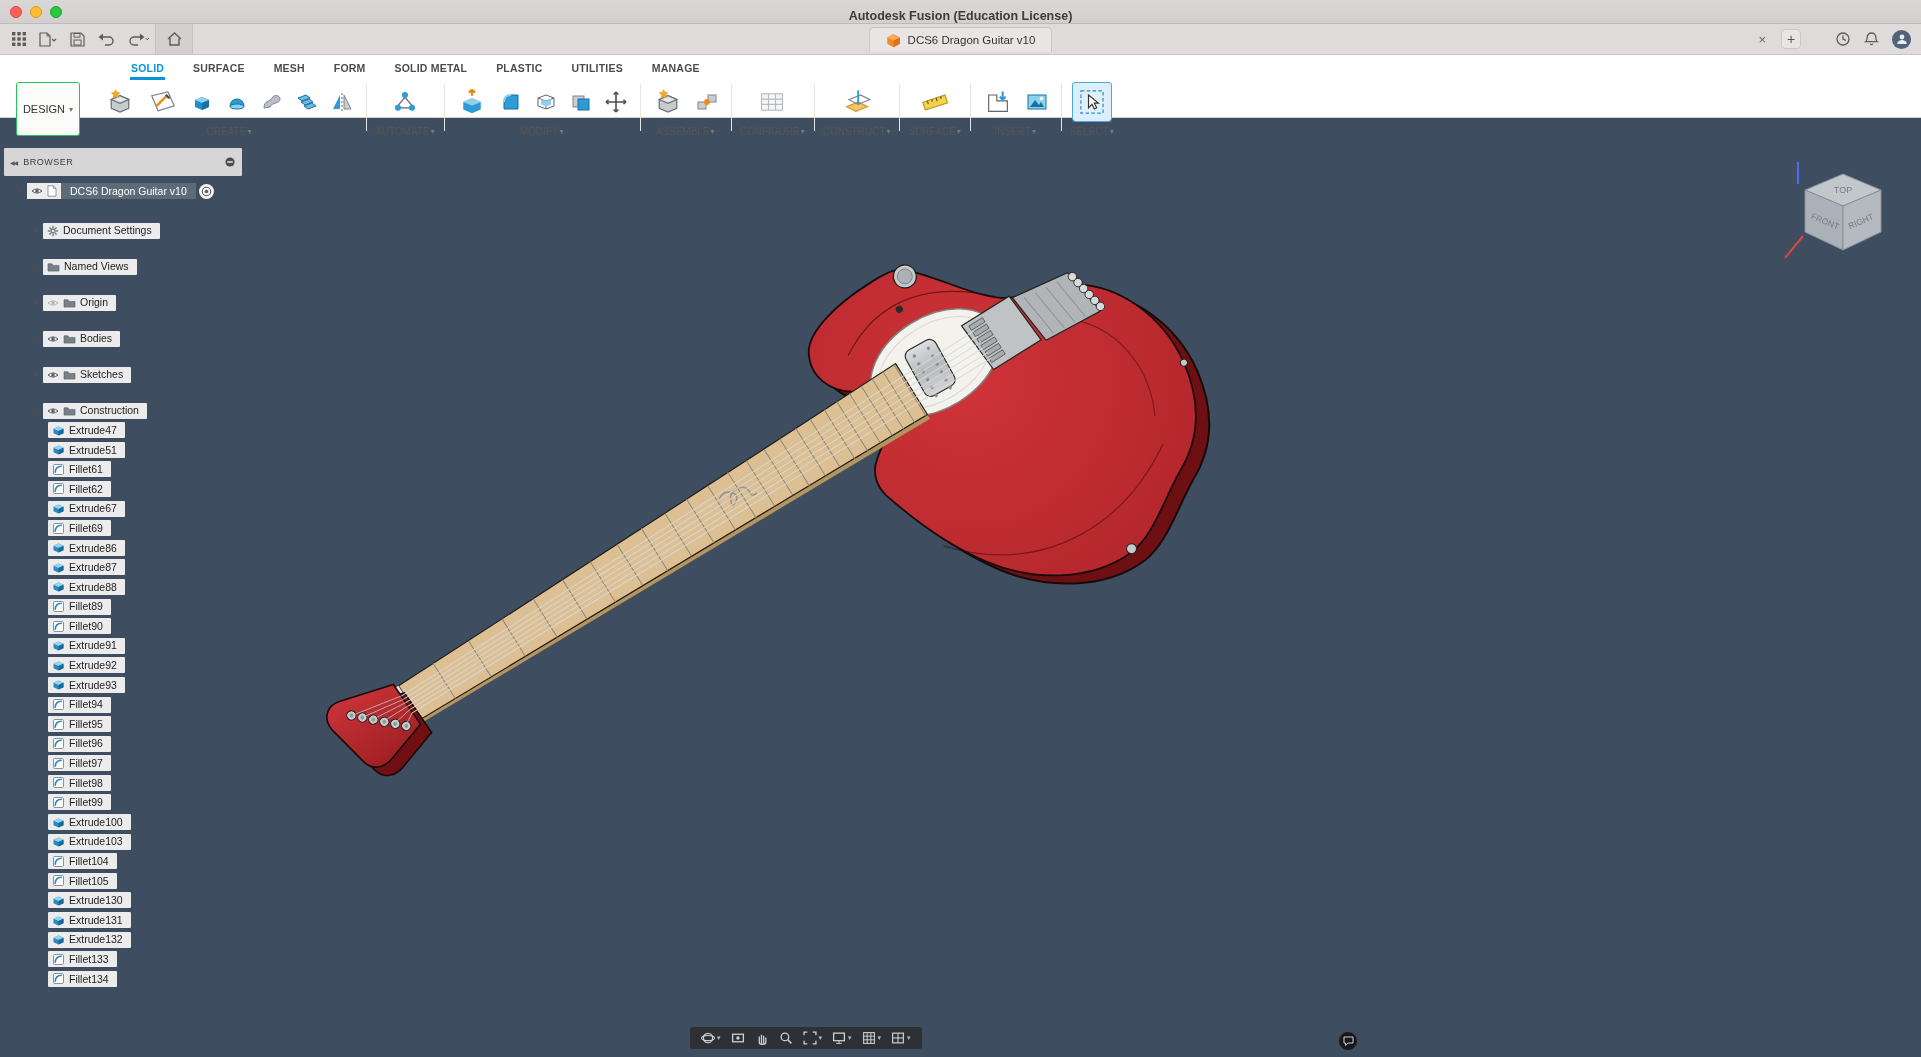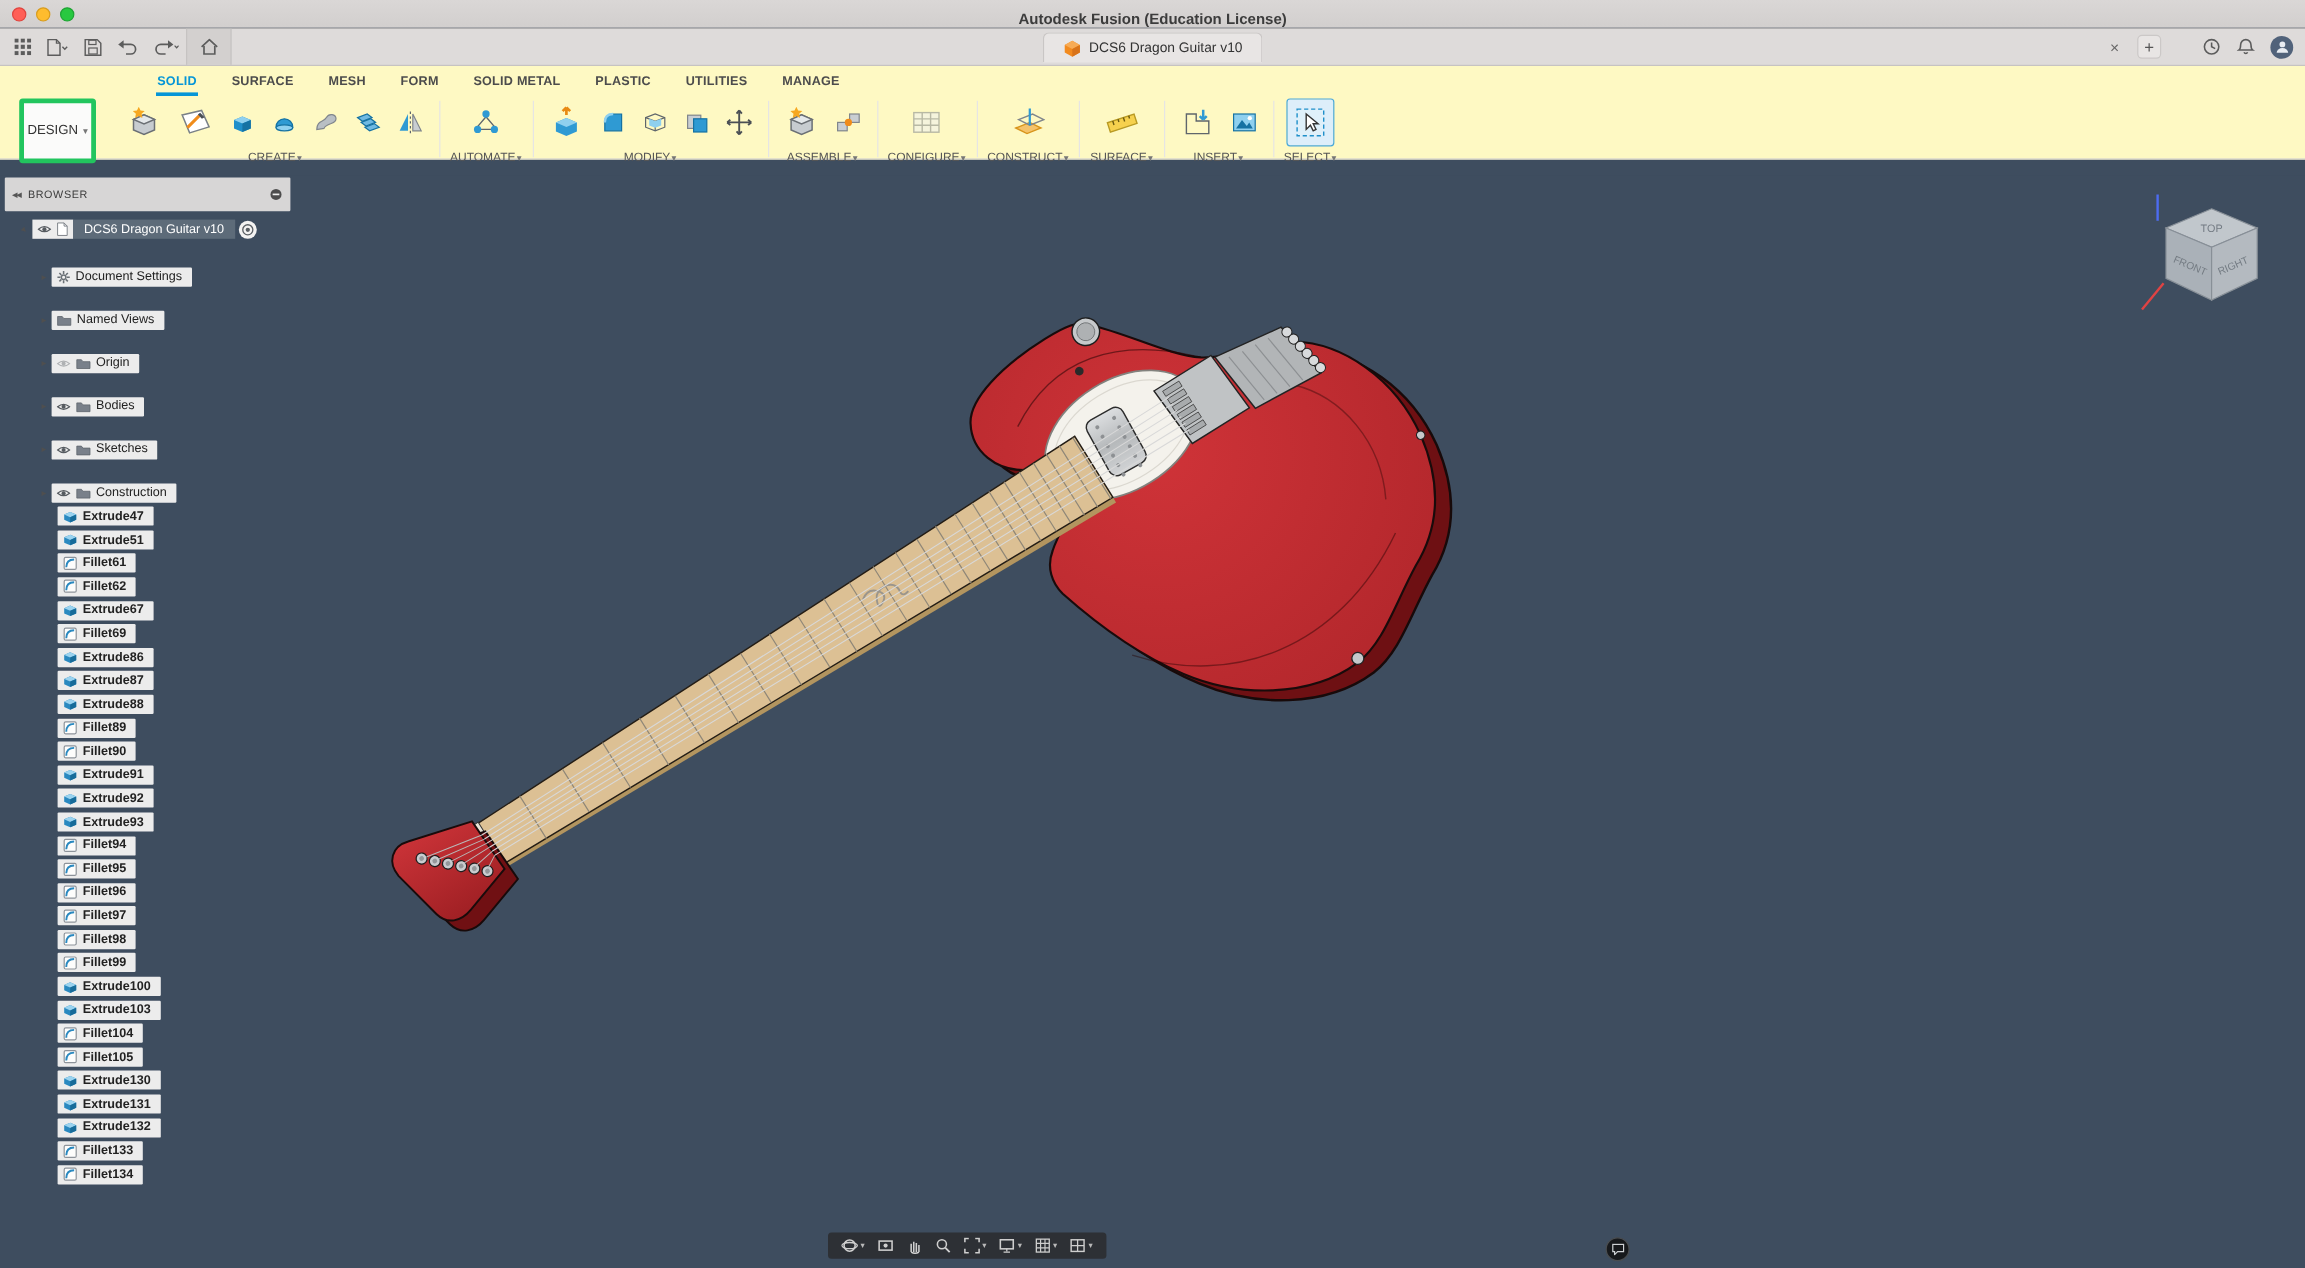--- a/index.html
+++ b/index.html
@@ -28,27 +28,27 @@
     border:1px solid #c9c6c5;border-bottom:none;border-radius:5px 5px 0 0;
     font-size:11.5px;color:#333;white-space:nowrap;}
   .tb-right{position:absolute;right:10px;display:flex;align-items:center;gap:13px;}
   .sqbtn{width:20px;height:20px;border-radius:4px;background:#e8e5e4;border:1px solid #cbc8c7;
     display:flex;align-items:center;justify-content:center;color:#555;font-size:14px;line-height:1;}
   .xbtn{color:#666;font-size:13px;padding:0 2px;}
   .avatar{width:19px;height:19px;border-radius:50%;background:#51627a;display:flex;
     align-items:center;justify-content:center;}
 
   
-  .ribbon{height:78px;background:#fef9c3;border-bottom:1px solid #d2d1d0;position:relative;}
+  .ribbon{height:63px;background:#ffffff;border-bottom:1px solid #d2d1d0;position:relative;}
   .rtabs{height:25px;display:flex;gap:27px;padding-left:130px;align-items:flex-end;}
   .rtab{font-size:10.5px;font-weight:bold;color:#4c4c4c;letter-spacing:.2px;
     padding:3px 1px 6px;cursor:default;}
   .rtab.active{color:#0696d7;border-bottom:3px solid #0696d7;padding-bottom:3px;}
   .rtools{display:flex;align-items:flex-start;height:64px;}
-  .design-btn{width:64px;height:54px;margin:2px 12px 0 16px;border:4px solid #22c55e;border-radius:3px;
+  .design-btn{width:64px;height:54px;margin:2px 12px 0 16px;border:1px solid #22c55e;border-radius:3px;
     background:#fbfbfa;display:flex;align-items:center;justify-content:center;gap:4px;
     font-size:11px;color:#333;flex:none;}
   .caret{font-size:8px;color:#777;}
   .rgroup{display:flex;flex-direction:column;align-items:center;padding:1px 9px 0;position:relative;}
   .rgroup+.rgroup::before{content:"";position:absolute;left:0;top:4px;bottom:6px;width:1px;background:#e6e5e4;}
   .rg-icons{display:flex;align-items:center;gap:5px;height:42px;}
   .tbtn{width:30px;height:30px;display:flex;align-items:center;justify-content:center;border-radius:2px;}
   .tbtn.lg{width:38px;height:38px;}
   .tbtn.sel{background:#ddeefa;outline:1px solid #49a8dd;}
   .rg-label{font-size:10px;color:#555;margin-top:3px;white-space:nowrap;display:flex;gap:1px;align-items:center;}
@@ -70,21 +70,21 @@
   .chip{display:inline-flex;align-items:center;background:rgba(245,244,243,.95);height:16px;
     padding:0 8px 0 4px;gap:4px;color:#222;border-radius:1px;white-space:nowrap;}
   .root-row{margin-left:10px;}
   .root-left{display:inline-flex;align-items:center;background:rgba(245,244,243,.95);height:16px;
     padding:0 4px;gap:4px;}
   .root-name{display:inline-flex;align-items:center;background:#5d6b79;color:#fff;height:16px;
     padding:0 9px;font-size:10.5px;white-space:nowrap;}
   .activate{width:15px;height:15px;border-radius:50%;background:#f4f3f2;margin-left:3px;
     display:flex;align-items:center;justify-content:center;}
   .folder-row{margin-left:26px;margin-top:20px;}
-  .feat-row{margin-left:44px;font-weight:bold;}
+  .feat-row{margin-left:44px;}
   .eye-dim{opacity:.4;}
   .b-label{line-height:1;}
 
   
   .viewcube{position:absolute;top:6px;right:12px;}
 
   
   .navbar{position:absolute;left:690px;bottom:8px;height:22px;background:rgba(42,44,46,.85);
     border-radius:3px;display:flex;align-items:center;gap:6px;padding:0 9px;}
   .nbtn{display:flex;align-items:center;gap:2px;padding:0 2px;}

